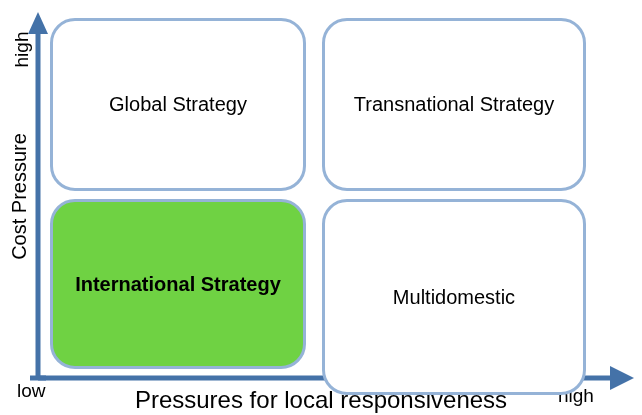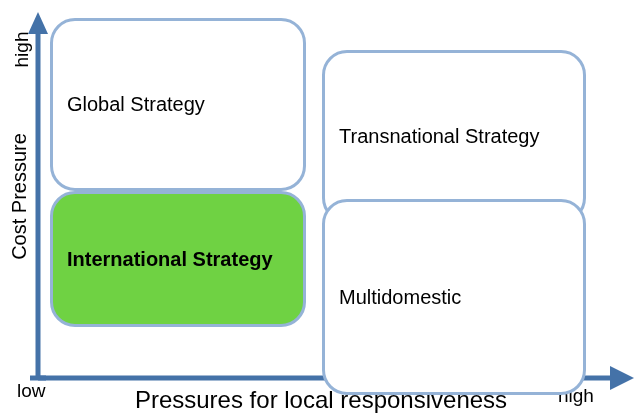--- a/index.html
+++ b/index.html
@@ -82,38 +82,39 @@
 
   
   .quadrant {
     position: absolute;
     box-sizing: border-box;
     border: 3px solid #95b3d7;
     border-radius: 25px;
     background: #ffffff;
     display: flex;
     align-items: center;
+    justify-content: center;
     text-align: center;
   }
   .quadrant .q-label {
     font-size: 20px;
     color: #000000;
     line-height: 1.35;
     padding: 0 14px;
   }
   .quadrant.highlight {
     background: #6fd243;
   }
   .quadrant.highlight .q-label {
     font-weight: bold;
   }
 
   #q-global        { left: 50px;  top: 18px;  width: 256px; height: 173px; }
-  #q-transnational { left: 322px; top: 18px;  width: 264px; height: 173px; margin-top: 32px; }
-  #q-international { left: 50px;  top: 191px; width: 256px; height: 136px; }
+  #q-transnational { left: 322px; top: 18px;  width: 264px; height: 173px; }
+  #q-international { left: 50px;  top: 199px; width: 256px; height: 170px; }
   #q-multidomestic { left: 322px; top: 199px; width: 264px; height: 196px; }
 </style>
 </head>
 <body>
 
 <div id="stage">
 
   <svg class="axis-svg" viewBox="0 0 642 415" xmlns="http://www.w3.org/2000/svg">
 
     <line x1="38" y1="378" x2="38" y2="28" stroke="#4472a8" stroke-width="5"></line>

